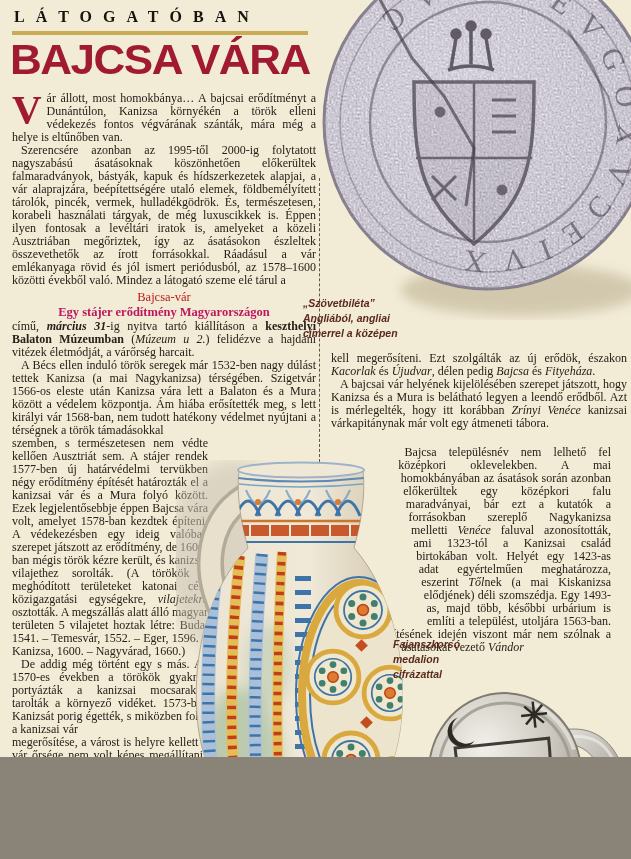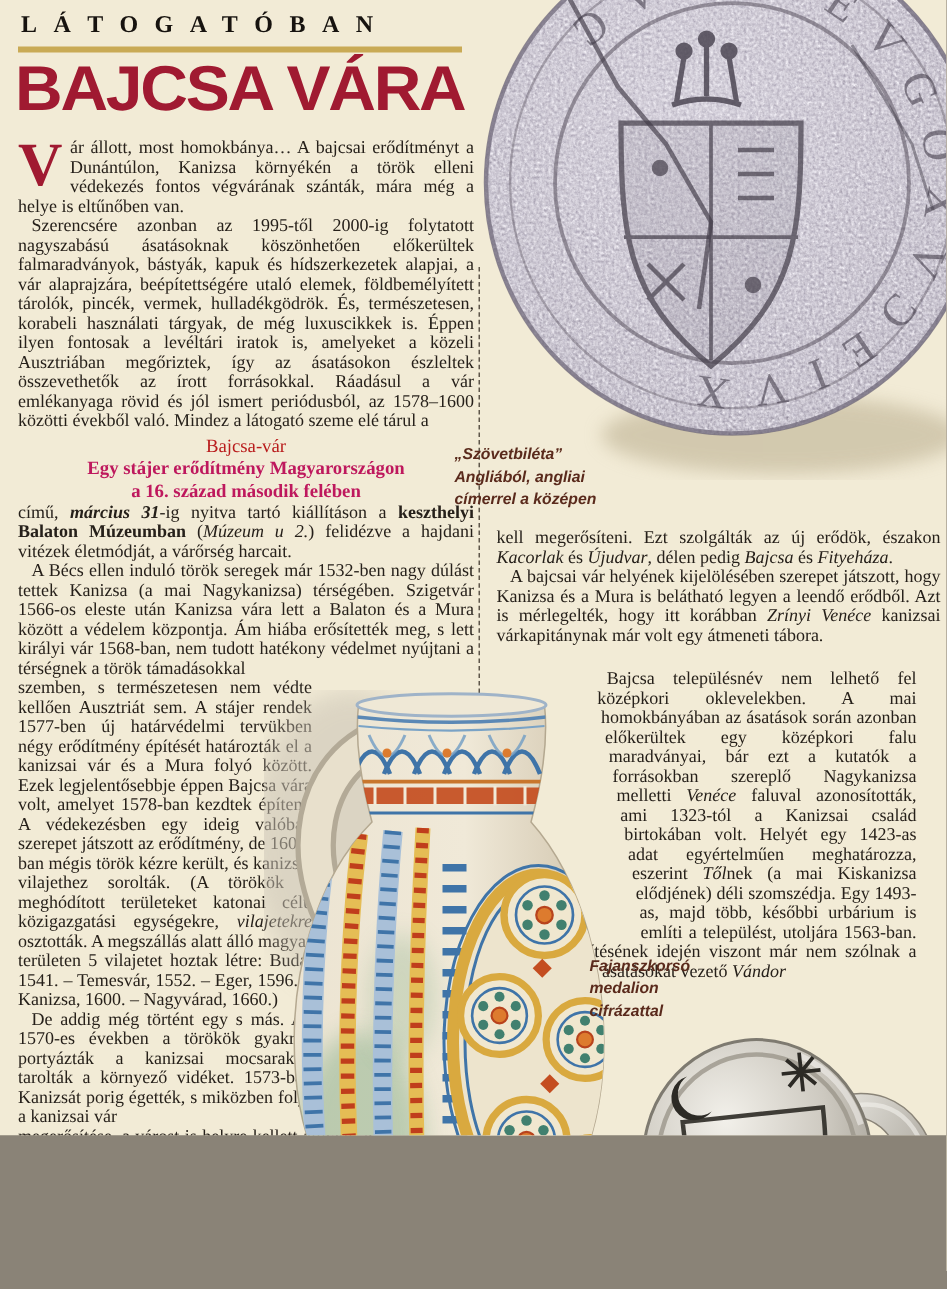--- a/index.html
+++ b/index.html
@@ -119,21 +119,20 @@
     <path d="M252,30 L292,96 L306,140" stroke="#3f3945" stroke-width="2" fill="none" opacity=".45"></path>
   </svg>
 
   <div class="divider"></div>
 
   <div class="col-left">
     <p class="body noindent"><span class="dropcap">V</span><span>ár állott, most homokbánya… A bajcsai erődítményt a Dunántúlon, Kanizsa környékén a török elleni védekezés fontos végvárának szánták, mára még a helye is eltűnőben van.</span></p>
     <p class="body">Szerencsére azonban az 1995-től 2000-ig folytatott nagyszabású ásatásoknak köszönhetően előkerültek falmaradványok, bástyák, kapuk és hídszerkezetek alapjai, a vár alaprajzára, beépítettségére utaló elemek, földbemélyített tárolók, pincék, vermek, hulladékgödrök. És, természetesen, korabeli használati tárgyak, de még luxuscikkek is. Éppen ilyen fontosak a levéltári iratok is, amelyeket a közeli Ausztriában megőriztek, így az ásatásokon észleltek összevethetők az írott forrásokkal. Ráadásul a vár emlékanyaga rövid és jól ismert periódusból, az 1578–1600 közötti évekből való. Mindez a látogató szeme elé tárul a</p>
     <p class="exh-pre">Bajcsa-vár</p>
     <p class="exh-bold">Egy stájer erődítmény Magyarországon</p>
-    <p class="exh-bold">a 16. század második felében</p>
     <p class="body noindent"><span>című, </span><span class="seg-b seg-i">március 31</span><span>-ig nyitva tartó kiállításon a </span><span class="seg-b">keszthelyi Balaton Múzeumban</span><span> (</span><span class="seg-i">Múzeum u 2.</span><span>) felidézve a hajdani vitézek életmódját, a várőrség harcait.</span></p>
     <p class="body">A Bécs ellen induló török seregek már 1532-ben nagy dúlást tettek Kanizsa (a mai Nagykanizsa) térségében. Szigetvár 1566-os eleste után Kanizsa vára lett a Balaton és a Mura között a védelem központja. Ám hiába erősítették meg, s lett királyi vár 1568-ban, nem tudott hatékony védelmet nyújtani a térségnek a török támadásokkal</p>
     <p class="body noindent narrow200"><span>szemben, s természetesen nem védte kellően Ausztriát sem. A stájer rendek 1577-ben új határvédelmi tervükben négy erődítmény építését határozták el a kanizsai vár és a Mura folyó között. Ezek legjelentősebbje éppen Bajcsa vára volt, amelyet 1578-ban kezdtek építeni. A védekezésben egy ideig valóban szerepet játszott az erődítmény, de 1600-ban mégis török kézre került, és kanizsai vilajethez sorolták. (A törökök a meghódított területeket katonai célú közigazgatási egységekre, </span><span class="seg-i">vilajetekre</span><span> osztották. A megszállás alatt álló magyar területen 5 vilajetet hoztak létre: Buda, 1541. – Temesvár, 1552. – Eger, 1596. – Kanizsa, 1600. – Nagyvárad, 1660.)</span></p>
     <p class="body narrow200">De addig még történt egy s más. Az 1570-es években a törökök gyakran portyázták a kanizsai mocsarakat, tarolták a környező vidéket. 1573-ban Kanizsát porig égették, s miközben folyt a kanizsai vár</p>
     <p class="body noindent narrow238">megerősítése, a várost is helyre kellett állítani. A vár őrsége nem volt képes megállítani az egyre erőszakosabb oszmán betöréseket. Így merült fel, hogy az átkelőhelyeket, a Kanizsa folyó mocsaras völgyét</p>
   </div>
 
   <div class="caption cap-coin">„Szövetbiléta”<br>Angliából, angliai<br>címerrel a középen</div>
 
   <div class="col-right">

